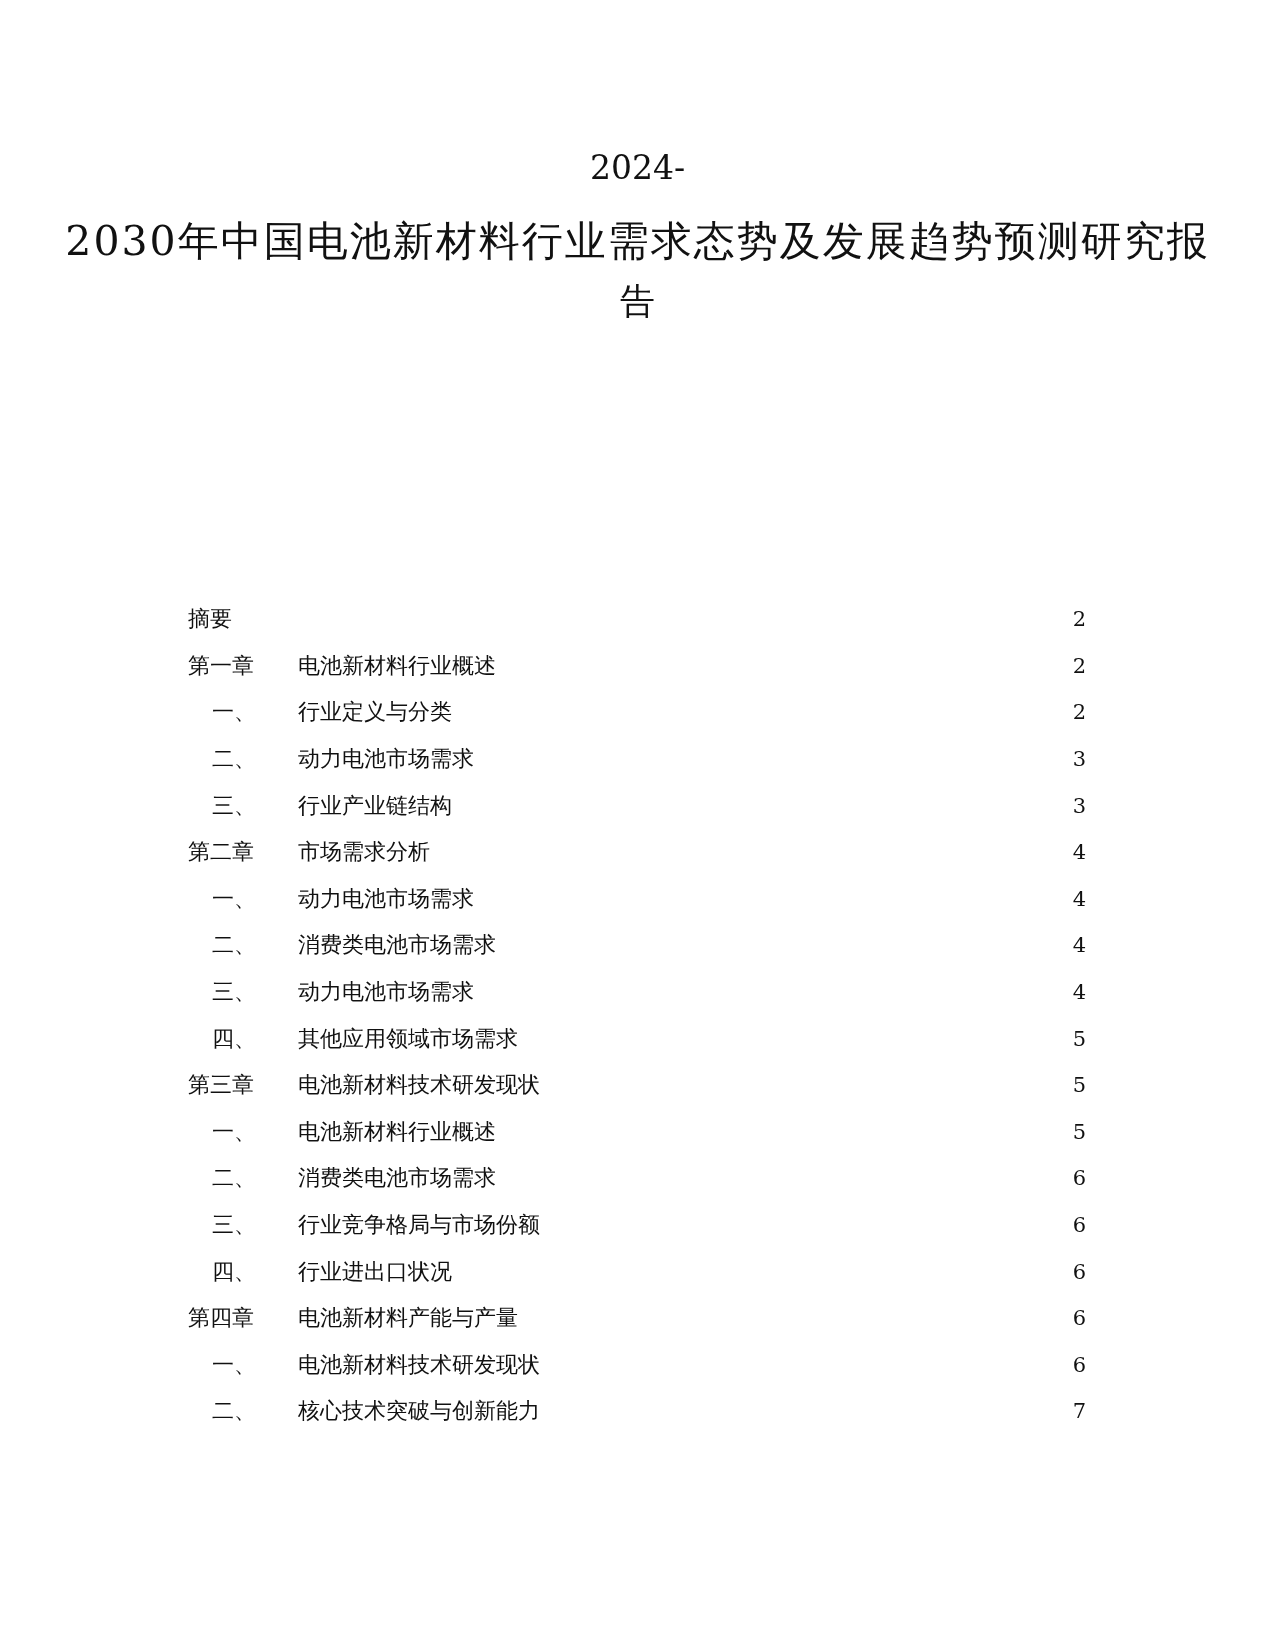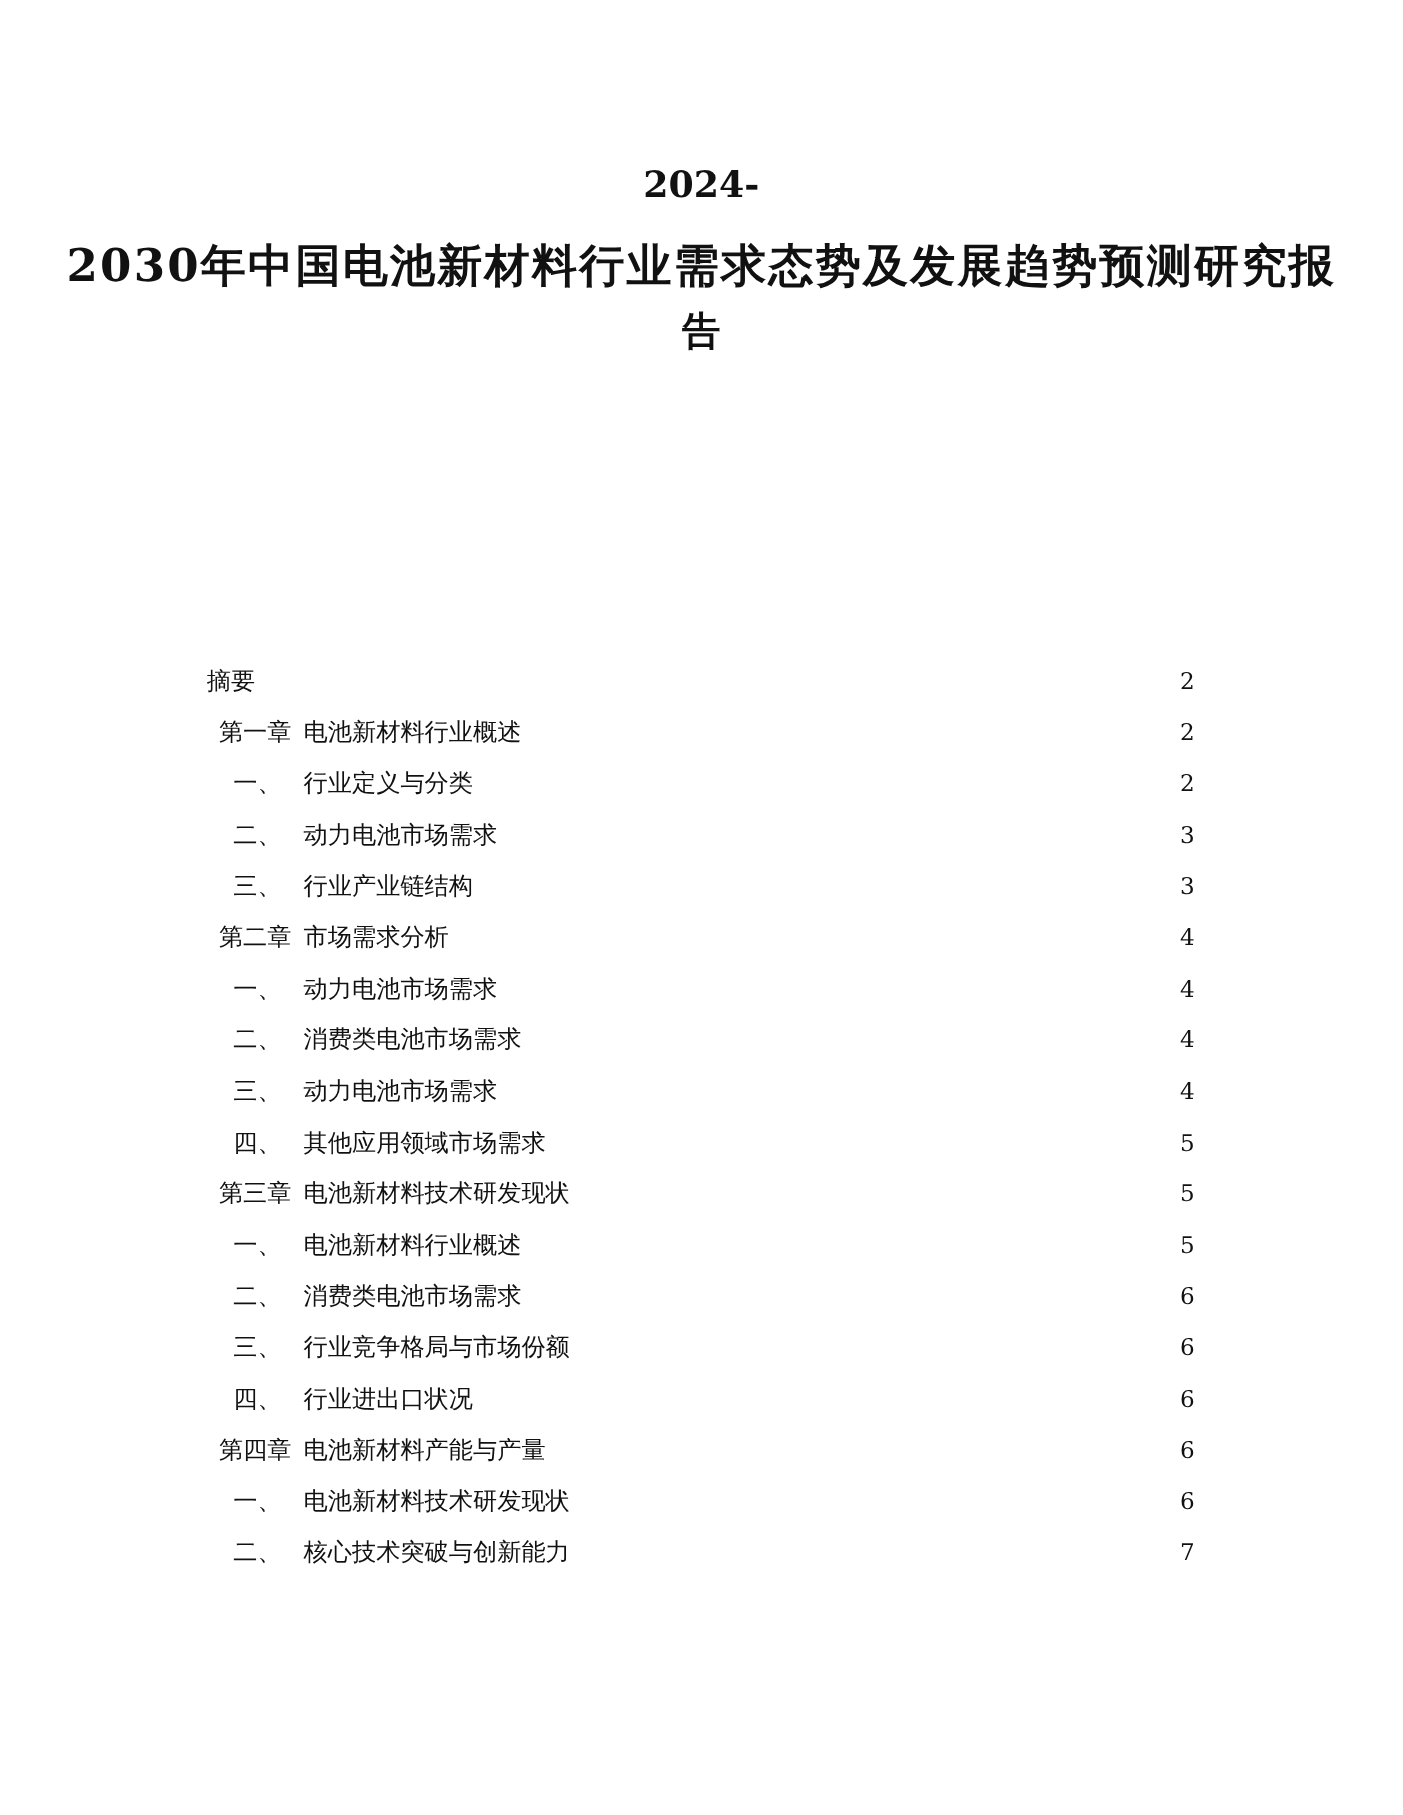--- a/index.html
+++ b/index.html
@@ -2,33 +2,33 @@
 <html><head>
   <meta charset="utf-8">
   <style>
     html, body { margin: 0; padding: 0; background: #ffffff; }
     body { width: 1275px; height: 1650px; position: relative; overflow: hidden; color: #111111; }
     .page { position: absolute; left: 0; top: 0; width: 1275px; height: 1650px; background: #ffffff; }
     .title-block { position: absolute; left: 0; top: 0; width: 1275px; }
     .title-line {
       position: absolute; left: 0; width: 1275px; text-align: center;
       font-family: "DejaVu Serif", "Liberation Serif", serif;
-      color: #111111; white-space: nowrap; font-weight: bold;
+      color: #111111; white-space: nowrap;
     }
     .t1 { top: 148px; font-size: 33px; letter-spacing: 0px; }
     .t2 { top: 214px; font-size: 41px; letter-spacing: 2px; }
     .t3 { top: 278px; font-size: 35px; }
     .toc { position: absolute; left: 188px; top: 596px; width: 898px; }
     .toc-row {
       position: relative; height: 46.6px; display: flex; align-items: center;
       font-family: "DejaVu Sans", "Liberation Sans", sans-serif;
-      font-size: 22px; color: #111111; cursor: pointer;
+      font-size: 22px; color: #111111; cursor: pointer; gap: 22px;
     }
     .toc-row .num { display: inline-block; white-space: nowrap; }
-    .toc-row.chapter .num { width: 88px; text-align: center; }
+    .toc-row.chapter .num { width: 88px; }
     .toc-row.section .num { width: 88px; padding-left: 24px; box-sizing: border-box; }
     .toc-row .label { white-space: nowrap; }
     .toc-row.plain .label { margin-left: 0; }
     .toc-row .leader {
       flex: 1; height: 22px; margin: 0 6px 0 4px;
       background-image: radial-gradient(circle, #111 1.6px, transparent 1.9px);
       background-size: 12.6px 22px; background-repeat: repeat-x; background-position: left 14px;
     }
     .toc-row .page-no {
       font-family: "DejaVu Serif", "Liberation Serif", serif; font-size: 21px; min-width: 12px; text-align: right;

